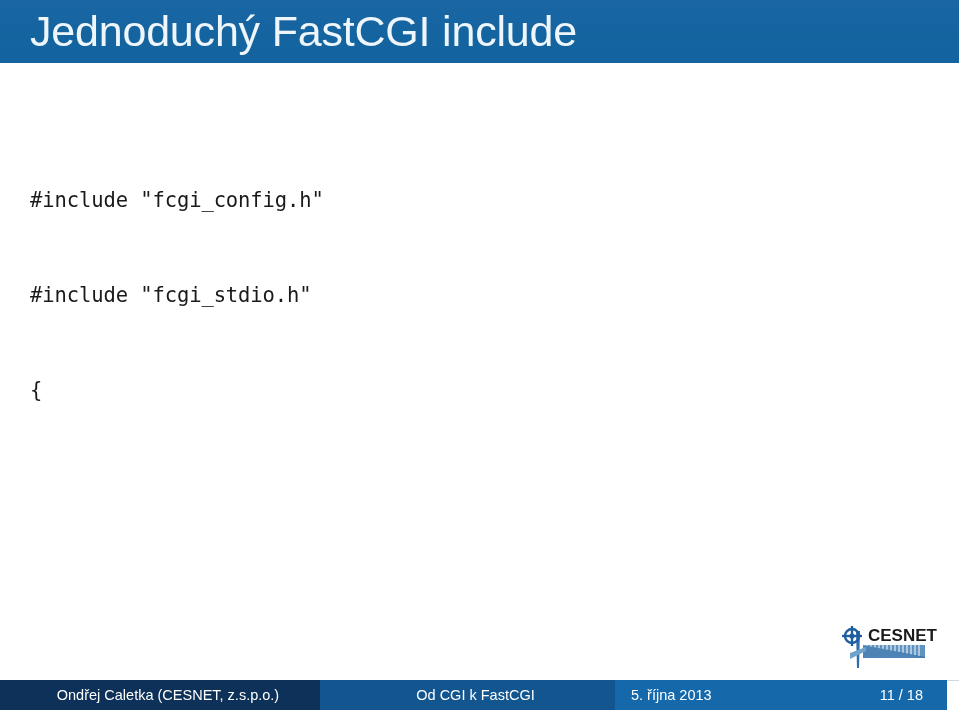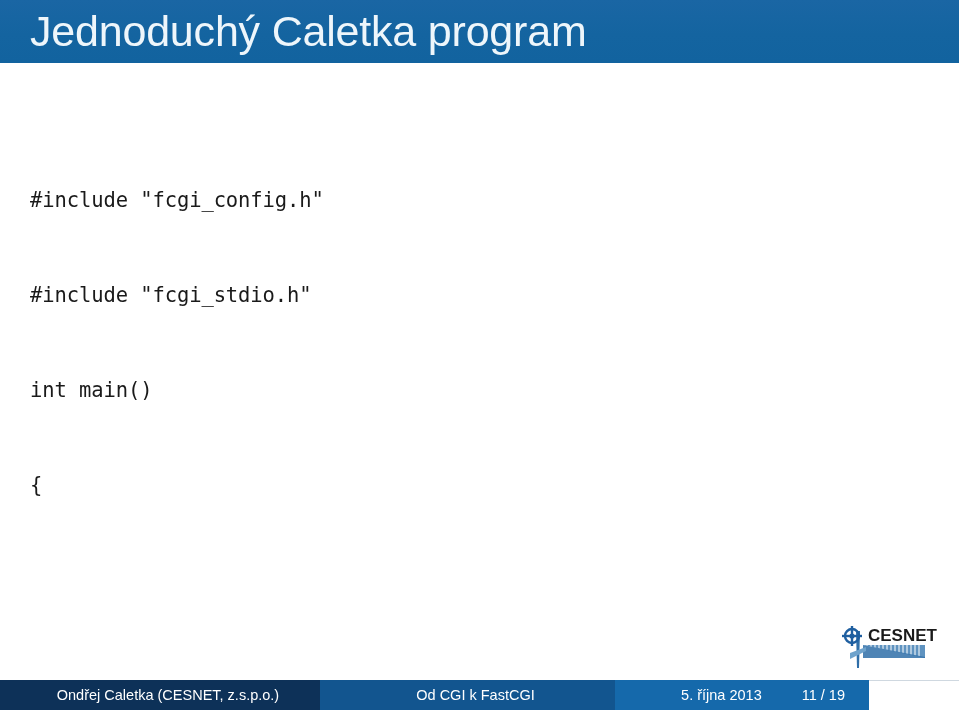--- a/index.html
+++ b/index.html
@@ -94,47 +94,46 @@
   }
   #footer-author {
     width: 320px;
     background: #0d3158;
   }
   #footer-section {
     width: 295px;
     background: #12558f;
   }
   #footer-meta {
-    width: 254px;
+    width: 332px;
     background: #1569ab;
-    justify-content: flex-end;
+    justify-content: space-between;
     padding-right: 24px;
   }
   #footer-date { margin-right: 40px; }
   .footer-sep-line {
     position: absolute;
     left: 0;
     top: 680px;
     width: 959px;
     height: 1px;
     background: #cfd8e0;
   }
 </style>
 </head>
 <body>
 
 <div id="title-bar">
   <div id="title-bar-inner"></div>
-  <div id="slide-title">Jednoduchý Caletka program</div>
+  <div id="slide-title">Jednoduchý FastCGI include</div>
 </div>
 
 <div id="code-block">
   <div class="code-line">#include "fcgi_config.h"</div>
   <div class="code-line">#include "fcgi_stdio.h"</div>
-  <div class="code-line">int main()</div>
   <div class="code-line">{</div>
   
   
   
   
   
   
   
   
   
@@ -178,15 +177,15 @@
     <text x="30" y="18" font-family="'Liberation Sans', sans-serif" font-size="17" font-weight="bold" fill="#1a1a1a">CESNET</text>
   </svg>
 </div>
 
 <div class="footer-sep-line"></div>
 <div id="footer">
   <div class="footer-seg" id="footer-author">Ondřej Caletka  (CESNET, z.s.p.o.)</div>
   <div class="footer-seg" id="footer-section">Od CGI k FastCGI</div>
   <div class="footer-seg" id="footer-meta">
     <span id="footer-date">5. října 2013</span>
-    <span id="footer-page">11 / 19</span>
+    <span id="footer-page">11 / 18</span>
   </div>
 </div>
 
 </body></html>

